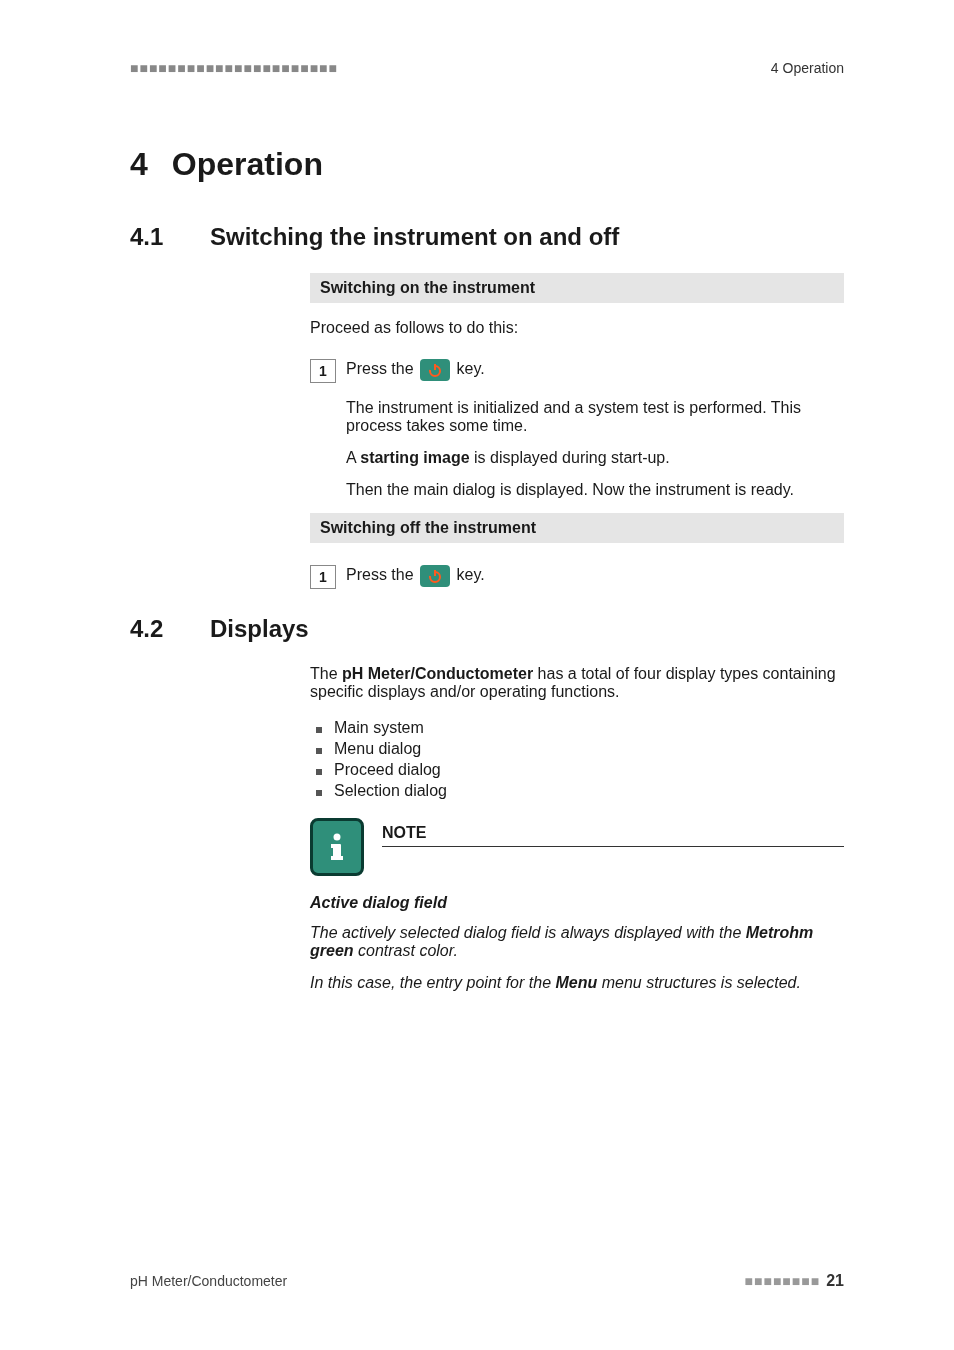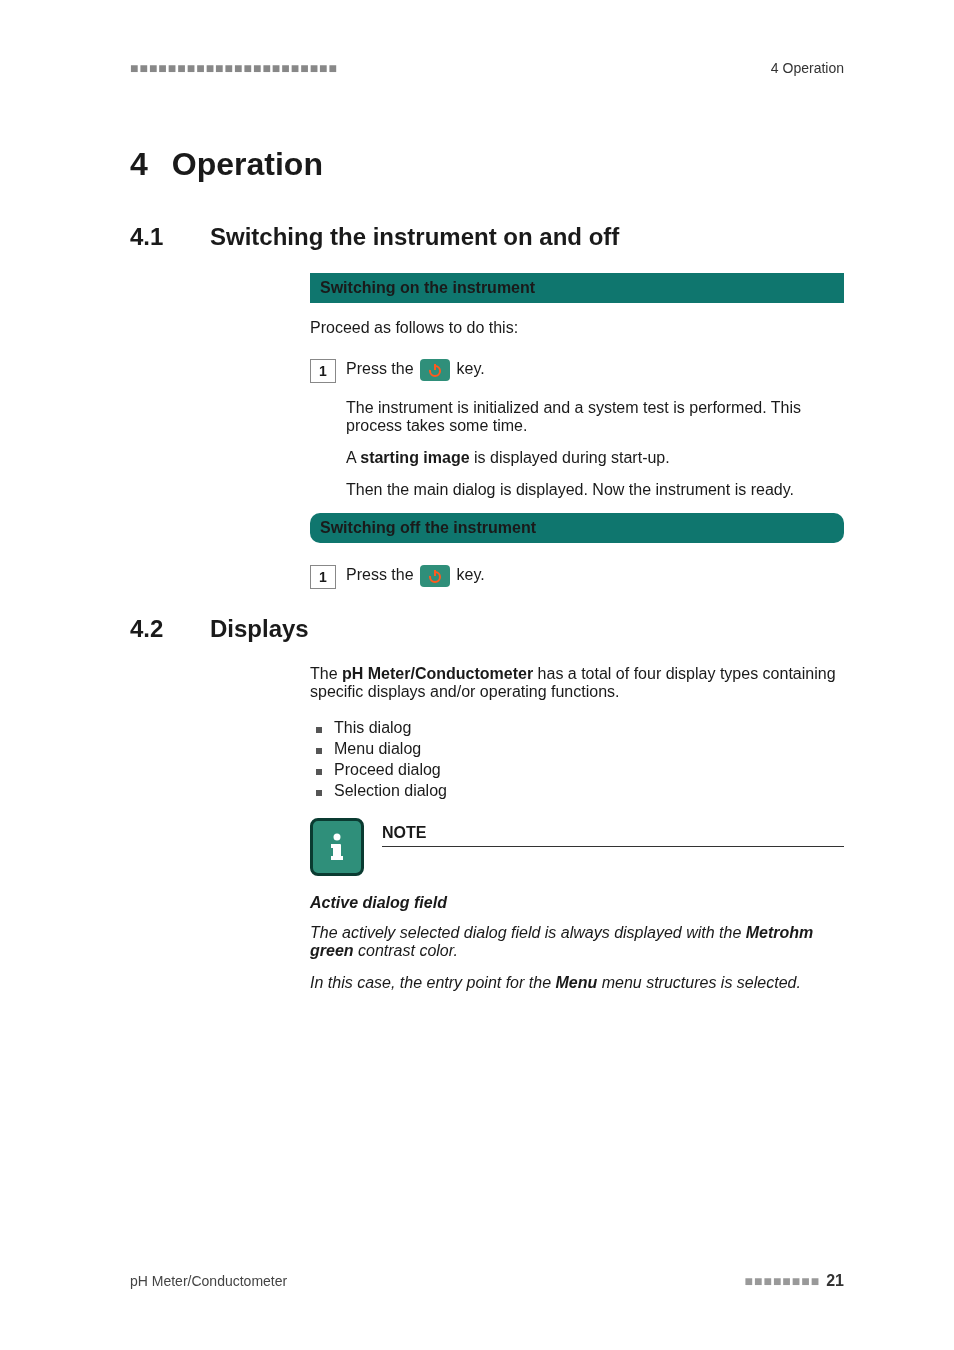--- a/index.html
+++ b/index.html
@@ -43,21 +43,21 @@
     font-size: 24px;
     font-weight: 900;
     margin: 0 0 22px 0;
     font-family: "Arial Black", "Segoe UI", sans-serif;
   }
   h2 .sec-num { display:inline-block; width: 80px; }
   .content-col {
     margin-left: 180px;
   }
   .task-banner {
-    background: #0f766e;
+    background: #e5e5e5;
     font-weight: 800;
     font-size: 16px;
     padding: 6px 10px;
     margin: 0 0 16px 0;
     font-family: "Arial Black", "Segoe UI", sans-serif;
   }
   .intro {
     font-size: 16px;
     margin: 0 0 22px 0;
   }
@@ -215,21 +215,21 @@
       </div>
     </div>
     <div class="step-sub">
       <p>The instrument is initialized and a system test is performed. This process takes some time.</p>
       <p>
         <span>A </span><b>starting image</b><span> is displayed during start-up.</span>
       </p>
       <p>Then the main dialog is displayed. Now the instrument is ready.</p>
     </div>
 
-    <div class="task-banner" style="margin-top:10px;border-radius:10px;">Switching off the instrument</div>
+    <div class="task-banner" style="margin-top:10px;">Switching off the instrument</div>
 
     <div class="step" style="margin-top:22px;">
       <div class="step-num">1</div>
       <div class="step-body">
         <p>
           <span>Press the </span><span class="power-key">
             <svg width="16" height="16" viewBox="0 0 16 16">
               <circle cx="8" cy="9" r="5" fill="none" stroke="#ff5a1f" stroke-width="2" stroke-dasharray="24 6" transform="rotate(-90 8 9)"></circle>
               <line x1="8" y1="2" x2="8" y2="8" stroke="#ff5a1f" stroke-width="2"></line>
             </svg>
@@ -243,21 +243,21 @@
   <h2 style="margin-top:28px;">
     <span class="sec-num">4.2</span><span>Displays</span>
   </h2>
 
   <div class="content-col">
     <p class="para">
       <span>The </span><b>pH Meter/Conductometer</b><span> has a total of four display types containing specific displays and/or operating functions.</span>
     </p>
 
     <ul class="ul">
-      <li>This dialog</li>
+      <li>Main system</li>
       <li>Menu dialog</li>
       <li>Proceed dialog</li>
       <li>Selection dialog</li>
     </ul>
 
     <div class="note-block">
       <div class="note-head">
         <div class="note-icon">
           <svg width="18" height="30" viewBox="0 0 18 30">
             <circle cx="9" cy="5" r="3.5" fill="#fff"></circle>

